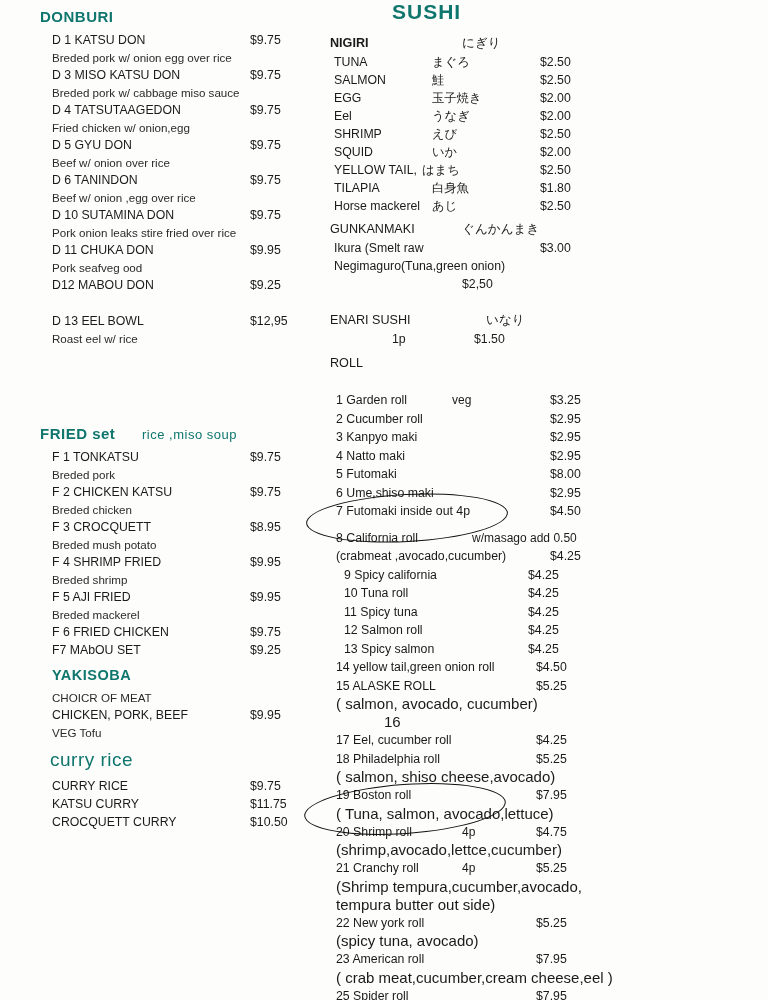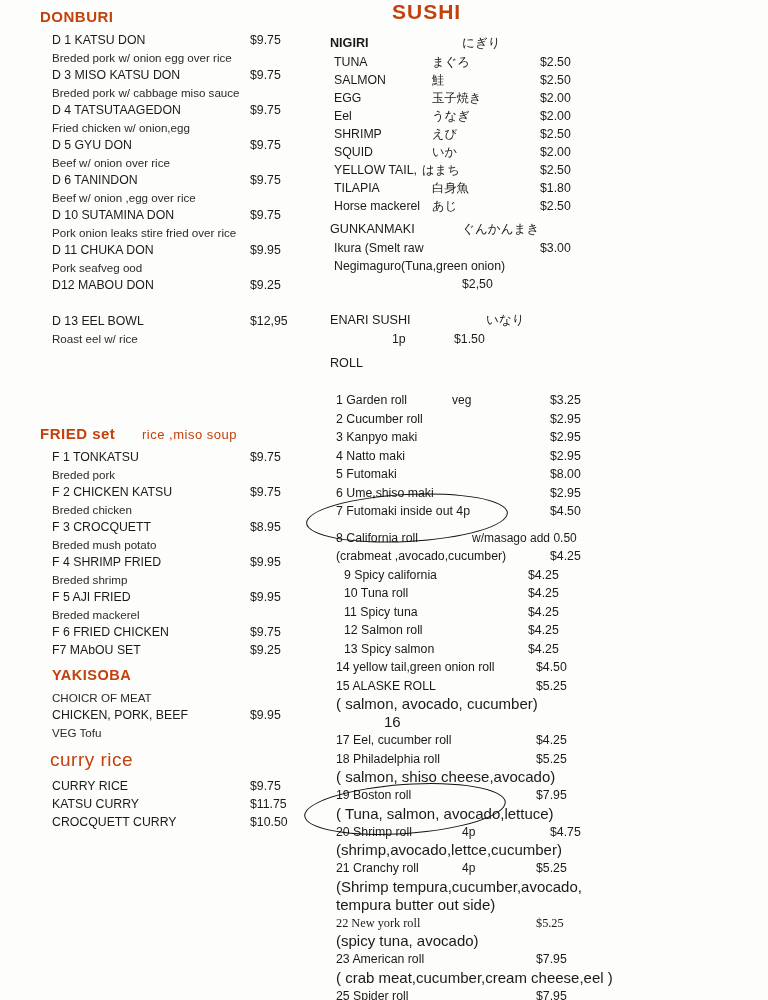--- a/index.html
+++ b/index.html
@@ -31,21 +31,21 @@
     position: absolute;
     left: 322px;
     top: 0px;
     width: 420px;
   }
   .section-title {
     font-size: 15px;
     font-weight: 600;
     letter-spacing: 0.5px;
     margin: 0 0 6px 0;
-    color: #c2410c;
+    color: #0f766e;
   }
   .section-title.big {
     font-size: 21px;
     font-weight: 600;
     letter-spacing: 1px;
     text-align: center;
     margin-bottom: 10px;
   }
   .section-title.script {
     font-size: 19px;
@@ -342,21 +342,21 @@
     </div>
 
     <div class="gap-m"></div>
 
     <div class="hdr-row">
       <span>ENARI SUSHI</span>
       <span class="jp2" style="left:164px;">いなり</span>
     </div>
     <div class="row" style="padding-left:70px;">
       <span class="nm">1p</span>
-      <span class="price" style="left:132px;">$1.50</span>
+      <span class="price" style="left:152px;">$1.50</span>
     </div>
 
     <div class="hdr-row" style="margin-top:6px;">
       <span>ROLL</span>
     </div>
 
     <div class="gap-m"></div>
 
     <div>
       <div class="roll-row">
@@ -443,33 +443,33 @@
 
       <div class="roll-row" style="padding-left:14px;">
         <span>19 Boston roll</span>
         <span class="rprice" style="left:214px;">$7.95</span>
       </div>
       <div class="roll-sub">( Tuna, salmon, avocado,lettuce)</div>
 
       <div class="roll-row" style="padding-left:14px;">
         <span>20  Shrimp  roll</span>
         <span class="note" style="left:140px;">4p</span>
-        <span class="rprice" style="left:228px;text-align:right;">$4.75</span>
+        <span class="rprice" style="left:214px;text-align:right;">$4.75</span>
       </div>
       <div class="roll-sub">(shrimp,avocado,lettce,cucumber)</div>
 
       <div class="roll-row" style="padding-left:14px;">
         <span>21 Cranchy  roll</span>
         <span class="note" style="left:140px;">4p</span>
         <span class="rprice" style="left:214px;">$5.25</span>
       </div>
       <div class="roll-sub">(Shrimp tempura,cucumber,avocado,</div>
       <div class="roll-sub">tempura butter out side)</div>
 
-      <div class="roll-row" style="padding-left:14px;font-family:Liberation Serif, serif;">
+      <div class="roll-row" style="padding-left:14px;">
         <span>22 New york roll</span>
         <span class="rprice" style="left:214px;">$5.25</span>
       </div>
       <div class="roll-sub">(spicy tuna, avocado)</div>
 
       <div class="roll-row" style="padding-left:14px;">
         <span>23  American roll</span>
         <span class="rprice" style="left:214px;">$7.95</span>
       </div>
       <div class="roll-sub">( crab meat,cucumber,cream cheese,eel )</div>

